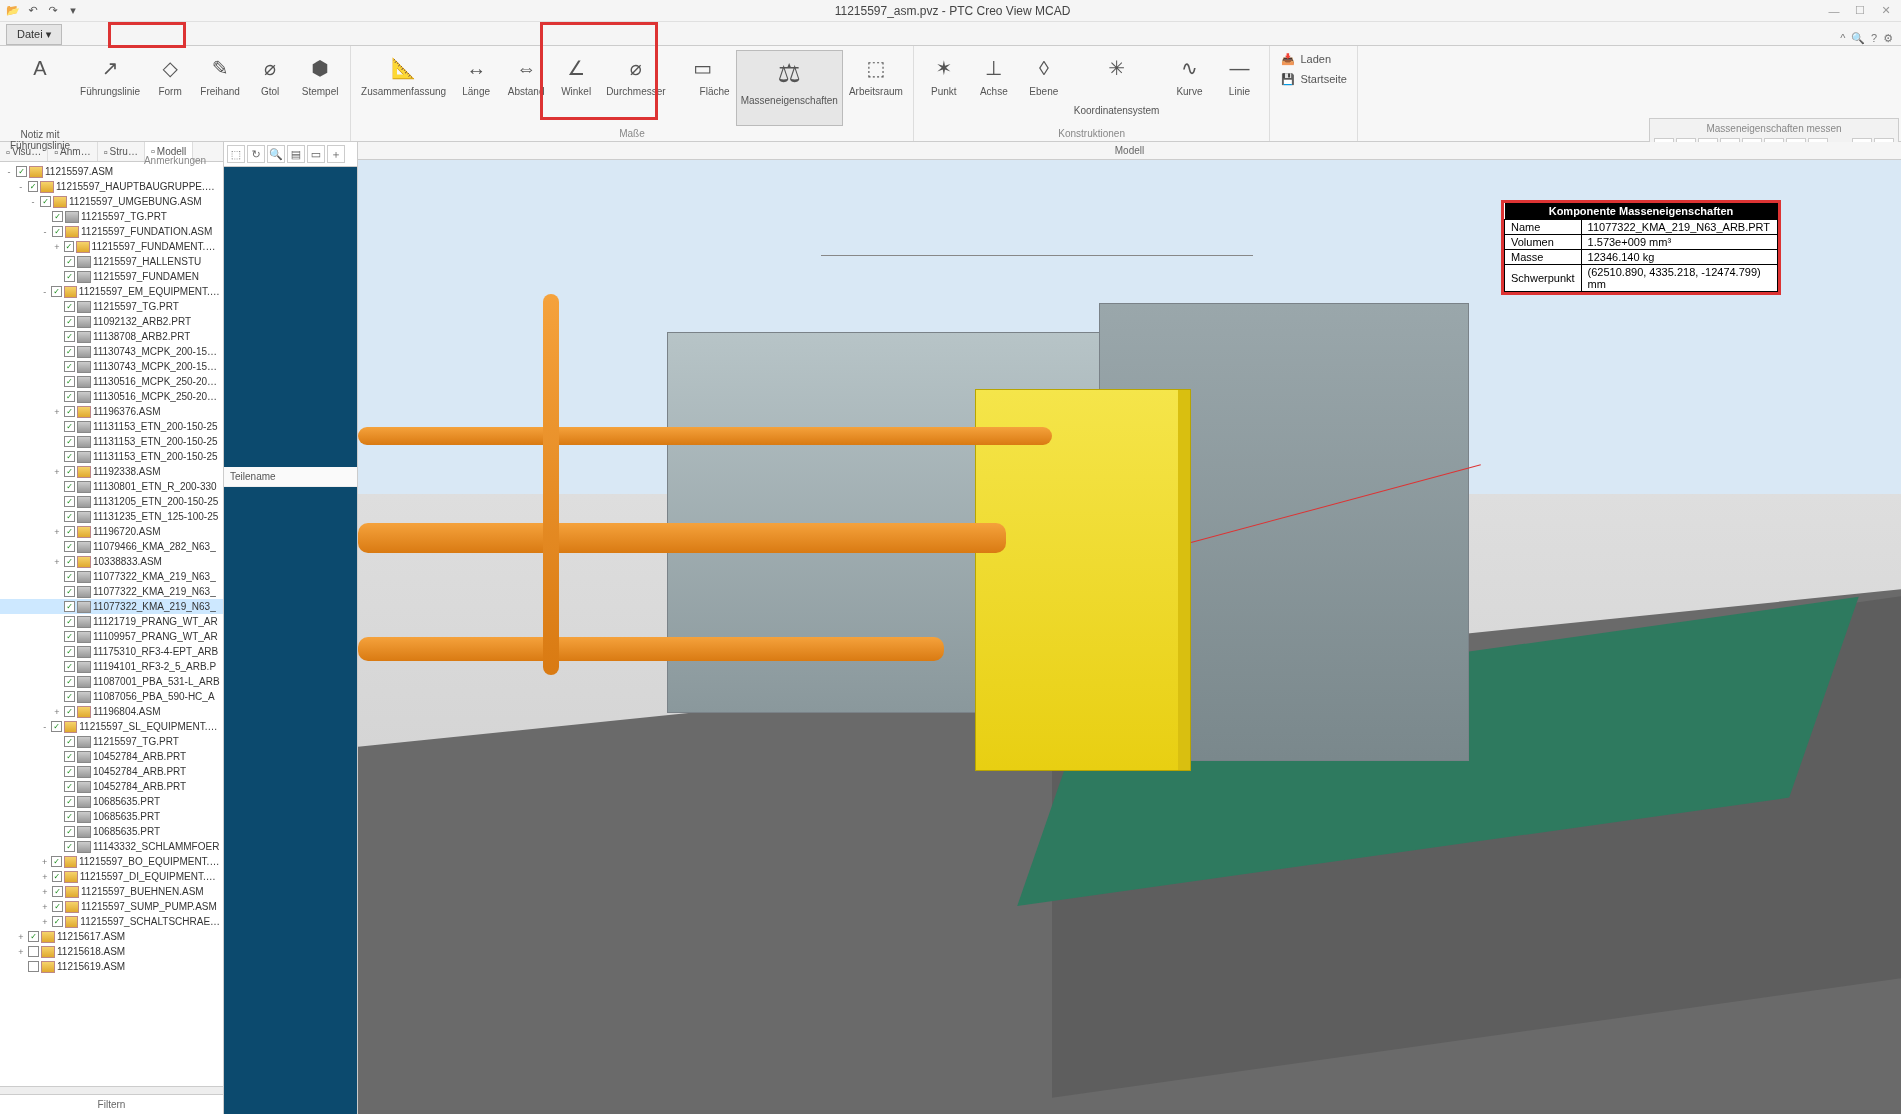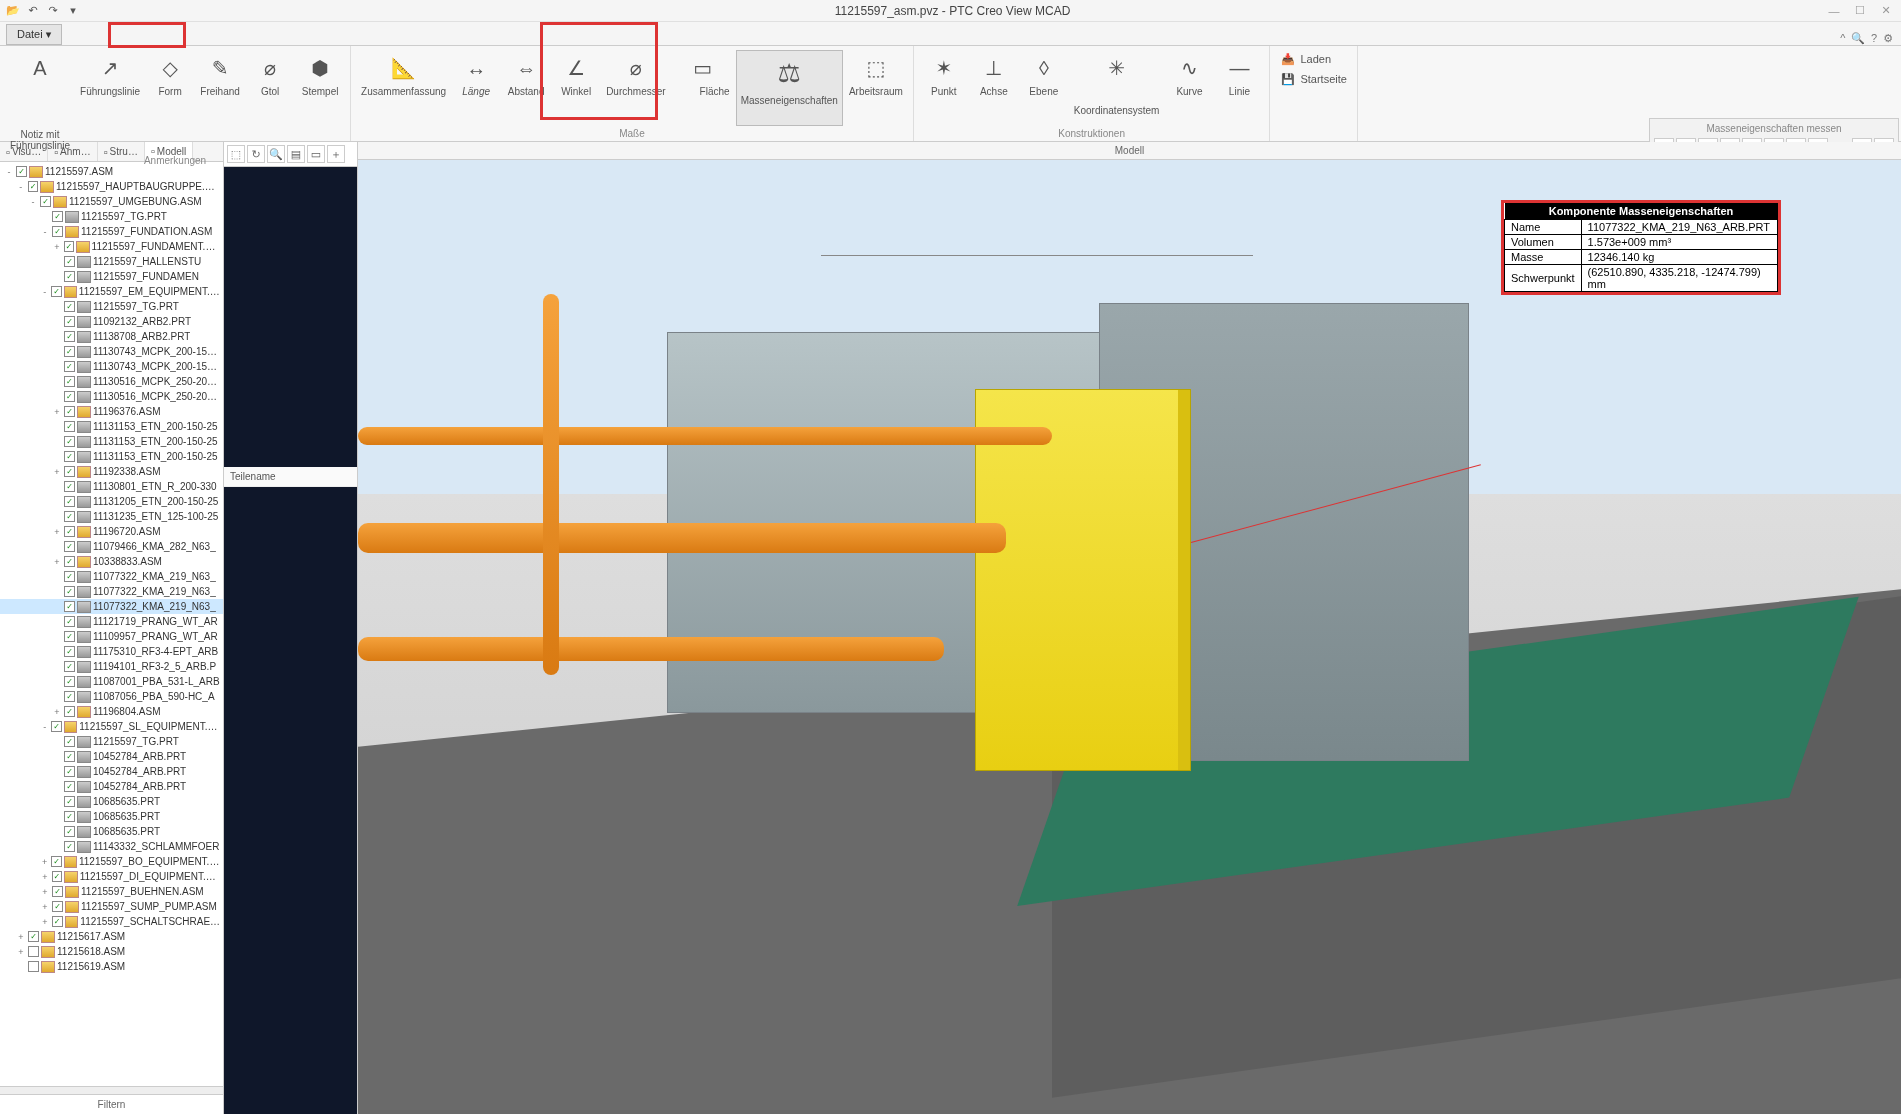--- a/index.html
+++ b/index.html
@@ -59,21 +59,21 @@
 .treeline .nm { font-size:10px; color:#333; overflow:hidden; text-overflow:ellipsis;}
 .treeline.sel { background:#cde8ff;}
 .ind0{padding-left:4px}.ind1{padding-left:16px}.ind2{padding-left:28px}.ind3{padding-left:40px}.ind4{padding-left:52px}
 .filter-row { border-top:1px solid #ccc; padding:4px; font-size:10px; color:#666; text-align:center;}
 .scrub { height:8px; background:#eee; border-top:1px solid #ccc;}
 
 
 .midpanel { width:134px; border-right:1px solid #ccc; display:flex; flex-direction:column;}
 .midtools { display:flex; gap:2px; padding:3px; border-bottom:1px solid #ccc;}
 .midtools span { width:18px; height:18px; border:1px solid #ccc; display:inline-flex; align-items:center; justify-content:center; color:#666; font-size:11px;}
-.midbody { flex:1; background:#0f172a;}
+.midbody { flex:1; background:#0c4a6e;}
 .midheader { padding:4px 6px; font-size:10px; color:#555; background:#fafafa; border-bottom:1px solid #eee;}
 
 
 .viewport { flex:1; position:relative; background:#fff;}
 .view-title { position:absolute; top:0; left:0; right:0; height:18px; background:#f5f5f5; border-bottom:1px solid #ccc; text-align:center; font-size:10px; color:#666; line-height:18px;}
 .view3d { position:absolute; top:18px; left:0; right:0; bottom:0; background:linear-gradient(#d9e8f5 0%, #d9e8f5 35%, #dedede 35%, #c8c8c8 100%);}
 
 
 .floor { position:absolute; left:0; right:0; bottom:0; height:55%; background:#6a6a6a; clip-path:polygon(0 30%,100% 0,100% 100%,0 100%);}
 .floor2 { position:absolute; right:0; bottom:8%; width:55%; height:40%; background:#5e5e5e; transform:skewY(-8deg);}
@@ -160,21 +160,21 @@
         <div class="group-label">Anmerkungen</div>
       </div>
       <div class="group">
         <div class="group-items">
           <div class="ritem">
             <div class="ricon">📐</div>
             <div class="rlabel" style="white-space: pre;">Zusammenfassung</div>
           </div>
           <div class="ritem">
             <div class="ricon">↔</div>
-            <div class="rlabel" style="white-space: pre; font-style: italic;">Länge</div>
+            <div class="rlabel" style="white-space: pre;">Länge</div>
           </div>
           <div class="ritem">
             <div class="ricon">⇔</div>
             <div class="rlabel" style="white-space: pre;">Abstand</div>
           </div>
           <div class="ritem">
             <div class="ricon">∠</div>
             <div class="rlabel" style="white-space: pre;">Winkel</div>
           </div>
           <div class="ritem">

